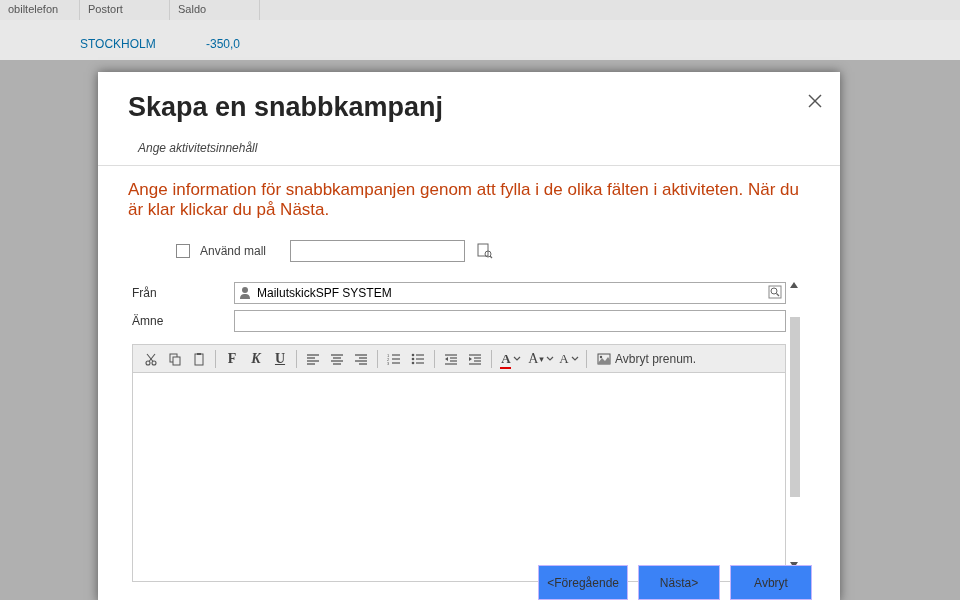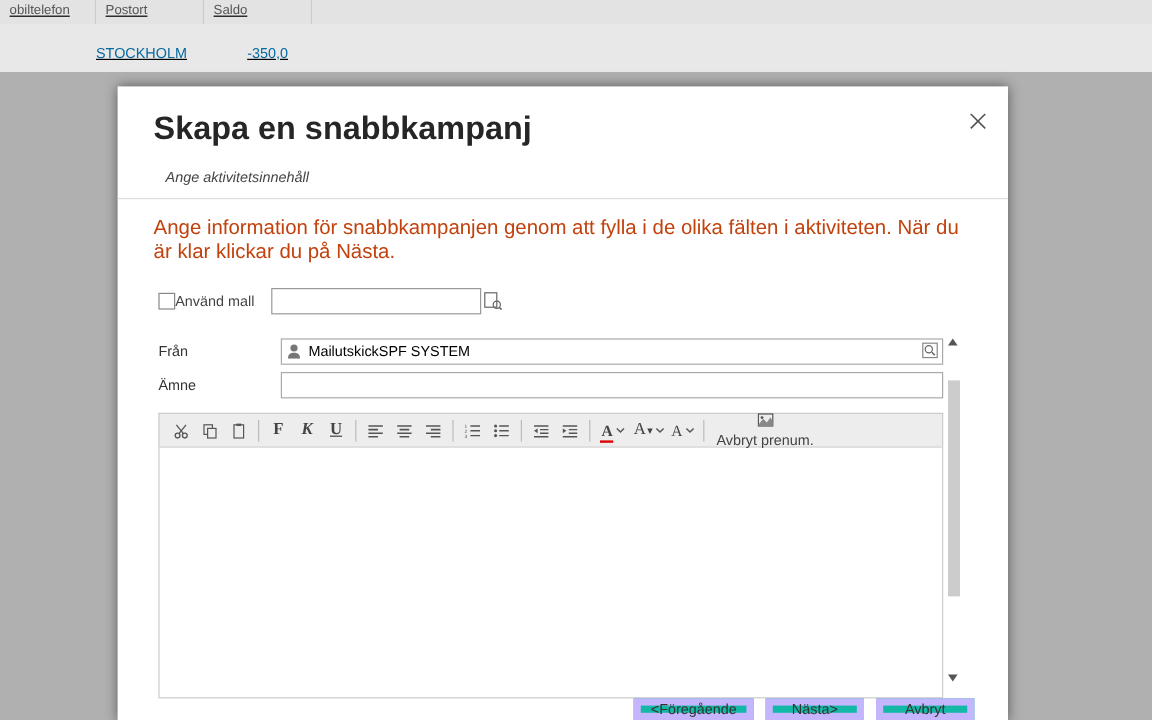--- a/index.html
+++ b/index.html
@@ -7,21 +7,20 @@
     font-family: "Segoe UI", Arial, sans-serif;
     background: #b0b0b0;
     width: 960px;
     height: 600px;
     overflow: hidden;
     position: relative;
   }
   .bg-table {
     background: #e8e8e8;
     width: 100%;
-    text-decoration: underline;
   }
   .bg-header {
     display: flex;
     height: 20px;
     font-size: 11px;
     color: #555;
     background: #e3e3e3;
   }
   .bg-header > div {
     padding: 3px 8px;
@@ -77,20 +76,22 @@
   .divider { border-top: 1px solid #ddd; margin: 0;}
   .instruction {
     font-size: 17px;
     color: #c2410c;
     padding: 14px 30px 14px 30px;
   }
   .mall-row {
     display: flex;
     align-items: center;
     padding: 6px 0 10px 34px;
+    gap: 10px;
+    margin-left: 44px;
   }
   .checkbox {
     width: 14px; height: 14px;
     border: 1px solid #888;
     background: #fff;
   }
   .mall-label { font-size: 12px; color: #444; }
   .mall-input {
     width: 175px; height: 22px;
     border: 1px solid #999;
@@ -194,42 +195,41 @@
   .tb-italic { font-style: italic; font-weight: bold; font-family: "Times New Roman"; font-size:14px;}
   .tb-underline { text-decoration: underline; font-weight: bold; font-family: "Times New Roman"; font-size:14px;}
   .tb-text-btn {
     display: inline-flex;
     align-items: center;
     gap: 4px;
     padding: 0 6px;
     font-size: 12px;
     color: #444;
     cursor: pointer;
-    flex-direction: column;
   }
   .editor {
     margin: 0 54px 0 34px;
     height: 210px;
     border: 1px solid #ccc;
     background: #fff;
   }
 
   .button-row {
     position: absolute;
     bottom: 0;
     right: 28px;
     display: flex;
     gap: 10px;
     padding-bottom: 2px;
   }
   .btn {
     min-width: 82px;
-    height: 18px;
-    border: 6px solid #c4b5fd;
-    background: #14b8a6;
+    height: 35px;
+    border: 1px solid #c4b5fd;
+    background: #3b82f6;
     font-size: 12px;
     color: #333;
     padding: 0 8px;
     cursor: pointer;
     display: flex;
     align-items: center;
     justify-content: center;
   }
   svg { display: block; }
 </style>

